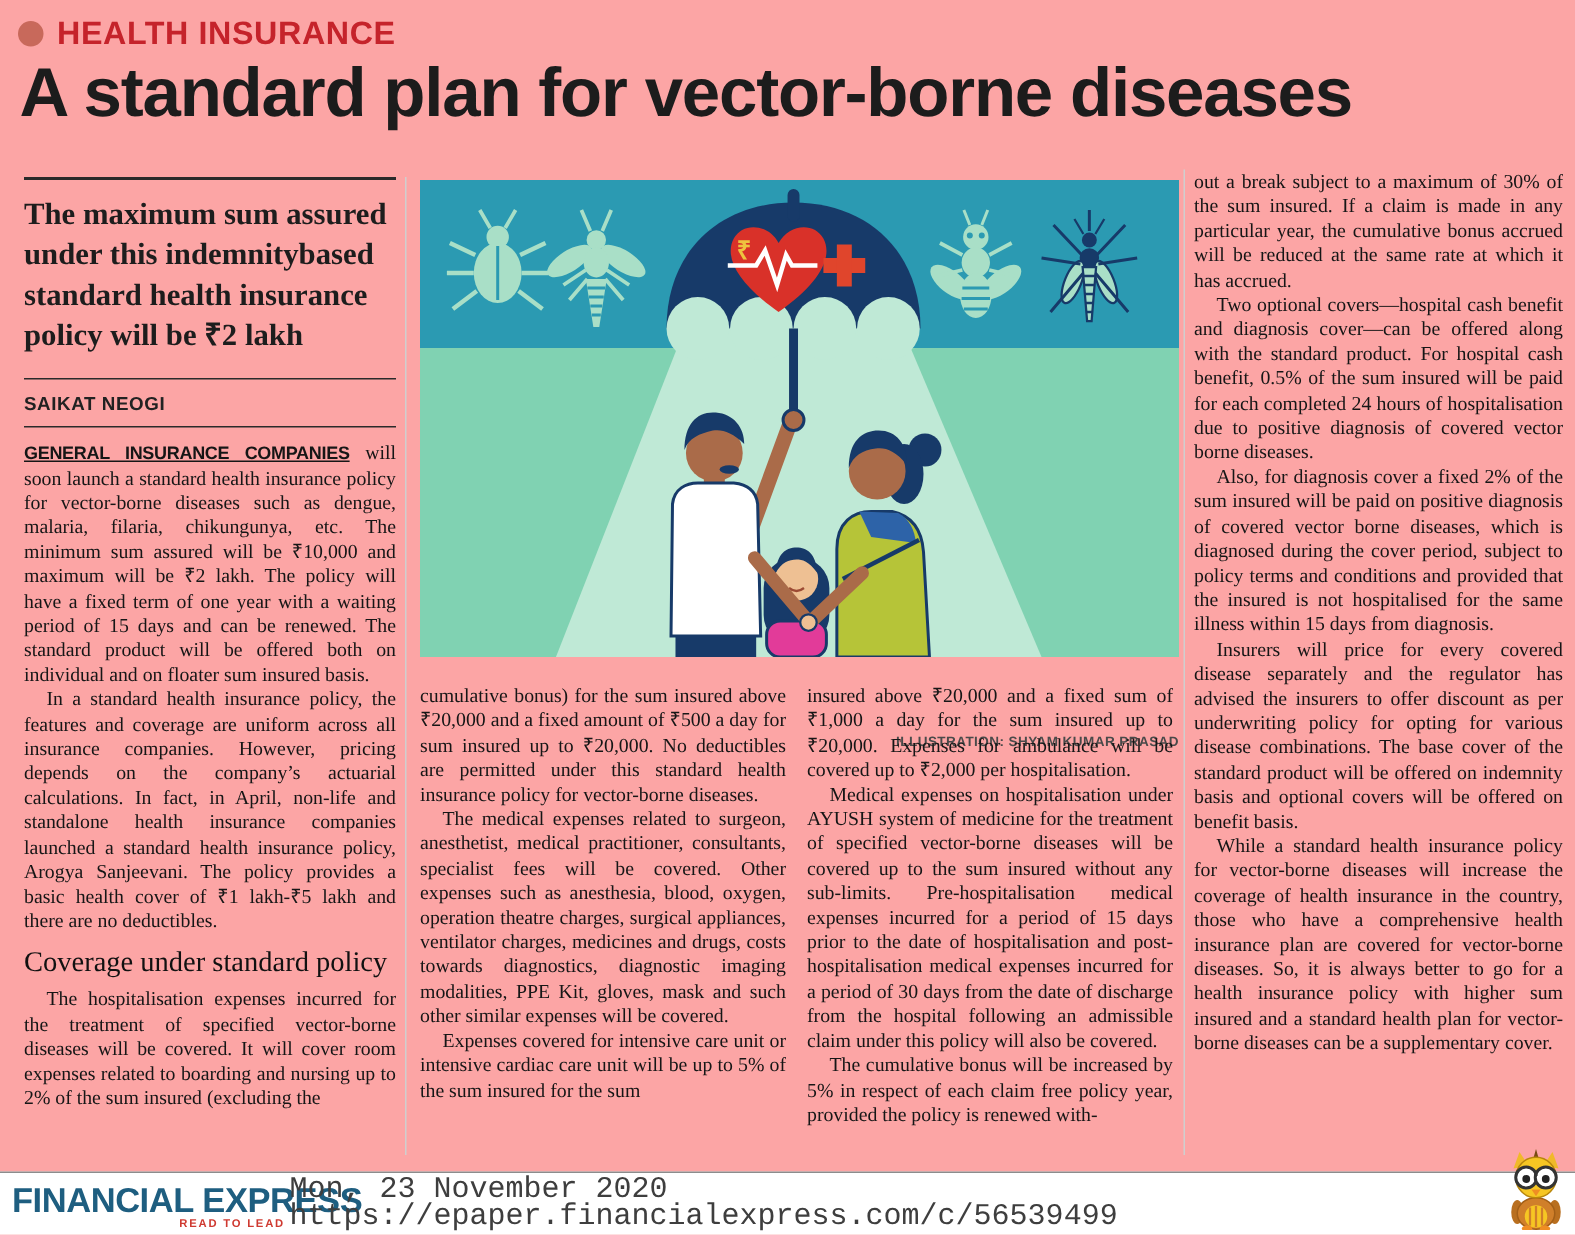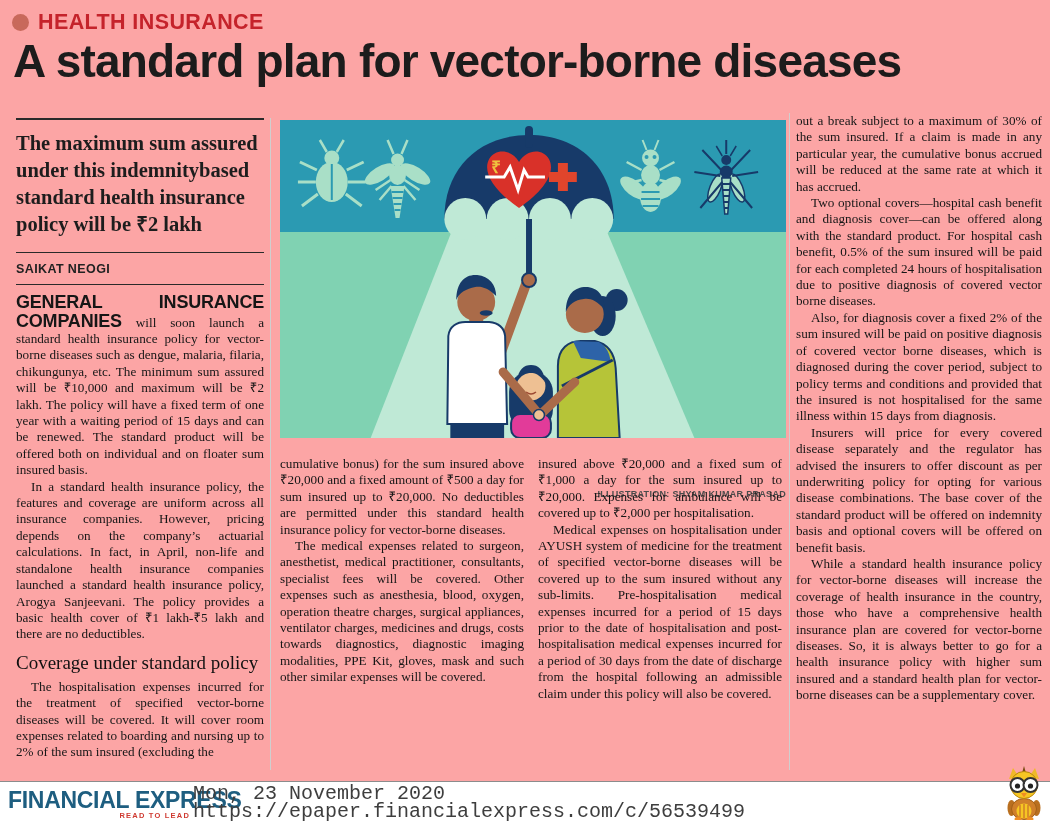--- a/index.html
+++ b/index.html
@@ -24,21 +24,21 @@
   #sep2{left:789px;top:113px;height:657px;}
 
   .standfirst{border-top:2px solid #2a2a2a;border-bottom:1px solid #2a2a2a;padding:10px 0 14px;
               font-family:"Liberation Serif",serif;font-size:20.5px;font-weight:700;line-height:1.32;color:#1d1d1d;}
   .byline{border-bottom:1px solid #2a2a2a;padding:9px 0 8px;font-size:12.5px;font-weight:700;
           letter-spacing:.4px;color:#222;}
   .bodytext{margin-top:9px;}
   .bodytext p, .col p{margin:0;font-family:"Liberation Serif",serif;font-size:13.2px;line-height:16.4px;
           text-align:justify;color:#161616;}
   p.ind{text-indent:15px;}
-  .leadcaps{font-family:"Liberation Sans",sans-serif;font-weight:700;font-size:18px;letter-spacing:-.2px;}
+  .leadcaps{font-family:"Liberation Sans",sans-serif;font-weight:700;font-size:12px;letter-spacing:-.2px;text-decoration:underline;}
   .sechead{font-family:"Liberation Serif",serif;font-size:19px;font-weight:400;margin:9px 0 5px;color:#111;}
 
   
   .illo{position:absolute;left:280px;top:120px;width:506px;height:318px;}
   .illo svg{display:block;}
   .caption{position:absolute;left:280px;top:441px;width:506px;text-align:right;font-size:9px;
            font-weight:700;letter-spacing:.3px;color:#4a4a4a;margin-top:48px;}
   .c-band{fill:var(--band);} .c-ground{fill:var(--ground);} .c-cone{fill:var(--cone);}
   .c-umb{fill:var(--umbrella);} .c-heart{fill:var(--heart);} .c-insect{fill:var(--insect);}
 
@@ -172,25 +172,27 @@
           <circle cx="260" cy="295" r="5.5" fill="#eec093" stroke="#173a69" stroke-width="1.5"></circle>
         </g>
       </g>
     </svg>
   </div>
   <div class="caption">ILLUSTRATION: SHYAM KUMAR PRASAD</div>
 
   <div class="col" id="col2">
     <p>cumulative bonus) for the sum insured above ₹20,000 and a fixed amount of ₹500 a day for sum insured up to ₹20,000. No deductibles are permitted under this standard health insurance policy for vector-borne diseases.</p>
     <p class="ind">The medical expenses related to surgeon, anesthetist, medical practitioner, consultants, specialist fees will be covered. Other expenses such as anesthesia, blood, oxygen, operation theatre charges, surgical appliances, ventilator charges, medicines and drugs, costs towards diagnostics, diagnostic imaging modalities, PPE Kit, gloves, mask and such other similar expenses will be covered.</p>
+    <p class="ind">Expenses covered for intensive care unit or intensive cardiac care unit will be up to 5% of the sum insured for the sum</p>
   </div>
 
   <div class="col" id="col3">
     <p>insured above ₹20,000 and a fixed sum of ₹1,000 a day for the sum insured up to ₹20,000. Expenses for ambulance will be covered up to ₹2,000 per hospitalisation.</p>
     <p class="ind">Medical expenses on hospitalisation under AYUSH system of medicine for the treatment of specified vector-borne diseases will be covered up to the sum insured without any sub-limits. Pre-hospitalisation medical expenses incurred for a period of 15 days prior to the date of hospitalisation and post-hospitalisation medical expenses incurred for a period of 30 days from the date of discharge from the hospital following an admissible claim under this policy will also be covered.</p>
+    <p class="ind">The cumulative bonus will be increased by 5% in respect of each claim free policy year, provided the policy is renewed with-</p>
   </div>
   <div class="vsep" id="sep2"></div>
 
   <div class="col" id="col4">
     <p>out a break subject to a maximum of 30% of the sum insured. If a claim is made in any particular year, the cumulative bonus accrued will be reduced at the same rate at which it has accrued.</p>
     <p class="ind">Two optional covers—hospital cash benefit and diagnosis cover—can be offered along with the standard product. For hospital cash benefit, 0.5% of the sum insured will be paid for each completed 24 hours of hospitalisation due to positive diagnosis of covered vector borne diseases.</p>
     <p class="ind">Also, for diagnosis cover a fixed 2% of the sum insured will be paid on positive diagnosis of covered vector borne diseases, which is diagnosed during the cover period, subject to policy terms and conditions and provided that the insured is not hospitalised for the same illness within 15 days from diagnosis.</p>
     <p class="ind">Insurers will price for every covered disease separately and the regulator has advised the insurers to offer discount as per underwriting policy for opting for various disease combinations. The base cover of the standard product will be offered on indemnity basis and optional covers will be offered on benefit basis.</p>
     <p class="ind">While a standard health insurance policy for vector-borne diseases will increase the coverage of health insurance in the country, those who have a comprehensive health insurance plan are covered for vector-borne diseases. So, it is always better to go for a health insurance policy with higher sum insured and a standard health plan for vector-borne diseases can be a supplementary cover.</p>
   </div>

